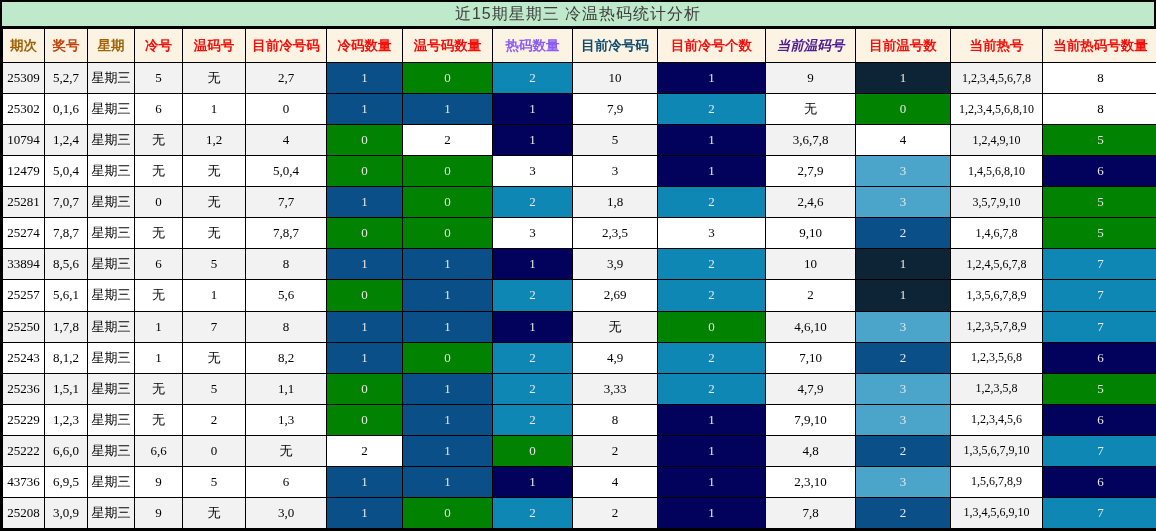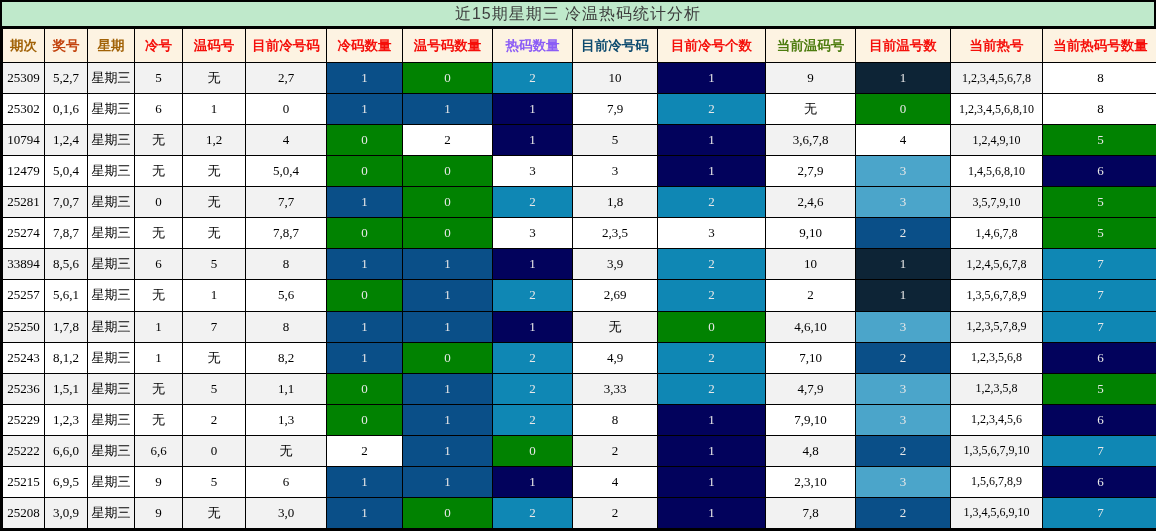--- a/index.html
+++ b/index.html
@@ -44,21 +44,21 @@
           <th style="color: #c2410c;">奖号</th>
           <th style="color: #a16207;">星期</th>
           <th style="color: rgb(245, 15, 10);">冷号</th>
           <th style="color: rgb(245, 15, 10);">温码号</th>
           <th style="color: rgb(245, 15, 10);">目前冷号码</th>
           <th style="color: rgb(245, 15, 10);">冷码数量</th>
           <th style="color: rgb(245, 15, 10);">温号码数量</th>
           <th style="color: #8b5cf6; margin-left: 11px;">热码数量</th>
           <th style="color: #0c4a6e;">目前冷号码</th>
           <th style="color: rgb(245, 15, 10);">目前冷号个数</th>
-          <th style="color: #4d7c0f;">当前温码号</th>
+          <th style="color: #4c1d95; font-style: italic;">当前温码号</th>
           <th style="color: rgb(245, 15, 10);">目前温号数</th>
           <th style="color: rgb(245, 15, 10);">当前热号</th>
           <th style="color: rgb(245, 15, 10);">当前热码号数量</th>
         </tr>
     </thead>
     <tbody id="table-body">
         <tr style="background: rgb(242, 242, 242);">
           <td>25309</td>
           <td>5,2,7</td>
           <td>星期三</td>
@@ -273,21 +273,21 @@
           <td style="background: rgb(10, 79, 136); color: rgb(232, 232, 232);">1</td>
           <td style="background: rgb(1, 130, 1); color: rgb(232, 232, 232);">0</td>
           <td>2</td>
           <td style="background: rgb(2, 2, 92); color: rgb(232, 232, 232);">1</td>
           <td>4,8</td>
           <td style="background: rgb(10, 79, 136); color: rgb(232, 232, 232);">2</td>
           <td class="tight">1,3,5,6,7,9,10</td>
           <td style="background: rgb(15, 135, 180); color: rgb(232, 232, 232);">7</td>
         </tr>
         <tr style="background: rgb(255, 255, 255);">
-          <td>25215</td>
+          <td>43736</td>
           <td>6,9,5</td>
           <td>星期三</td>
           <td>9</td>
           <td>5</td>
           <td>6</td>
           <td style="background: rgb(10, 79, 136); color: rgb(232, 232, 232);">1</td>
           <td style="background: rgb(10, 79, 136); color: rgb(232, 232, 232);">1</td>
           <td style="background: rgb(2, 2, 92); color: rgb(232, 232, 232);">1</td>
           <td>4</td>
           <td style="background: rgb(2, 2, 92); color: rgb(232, 232, 232);">1</td>

